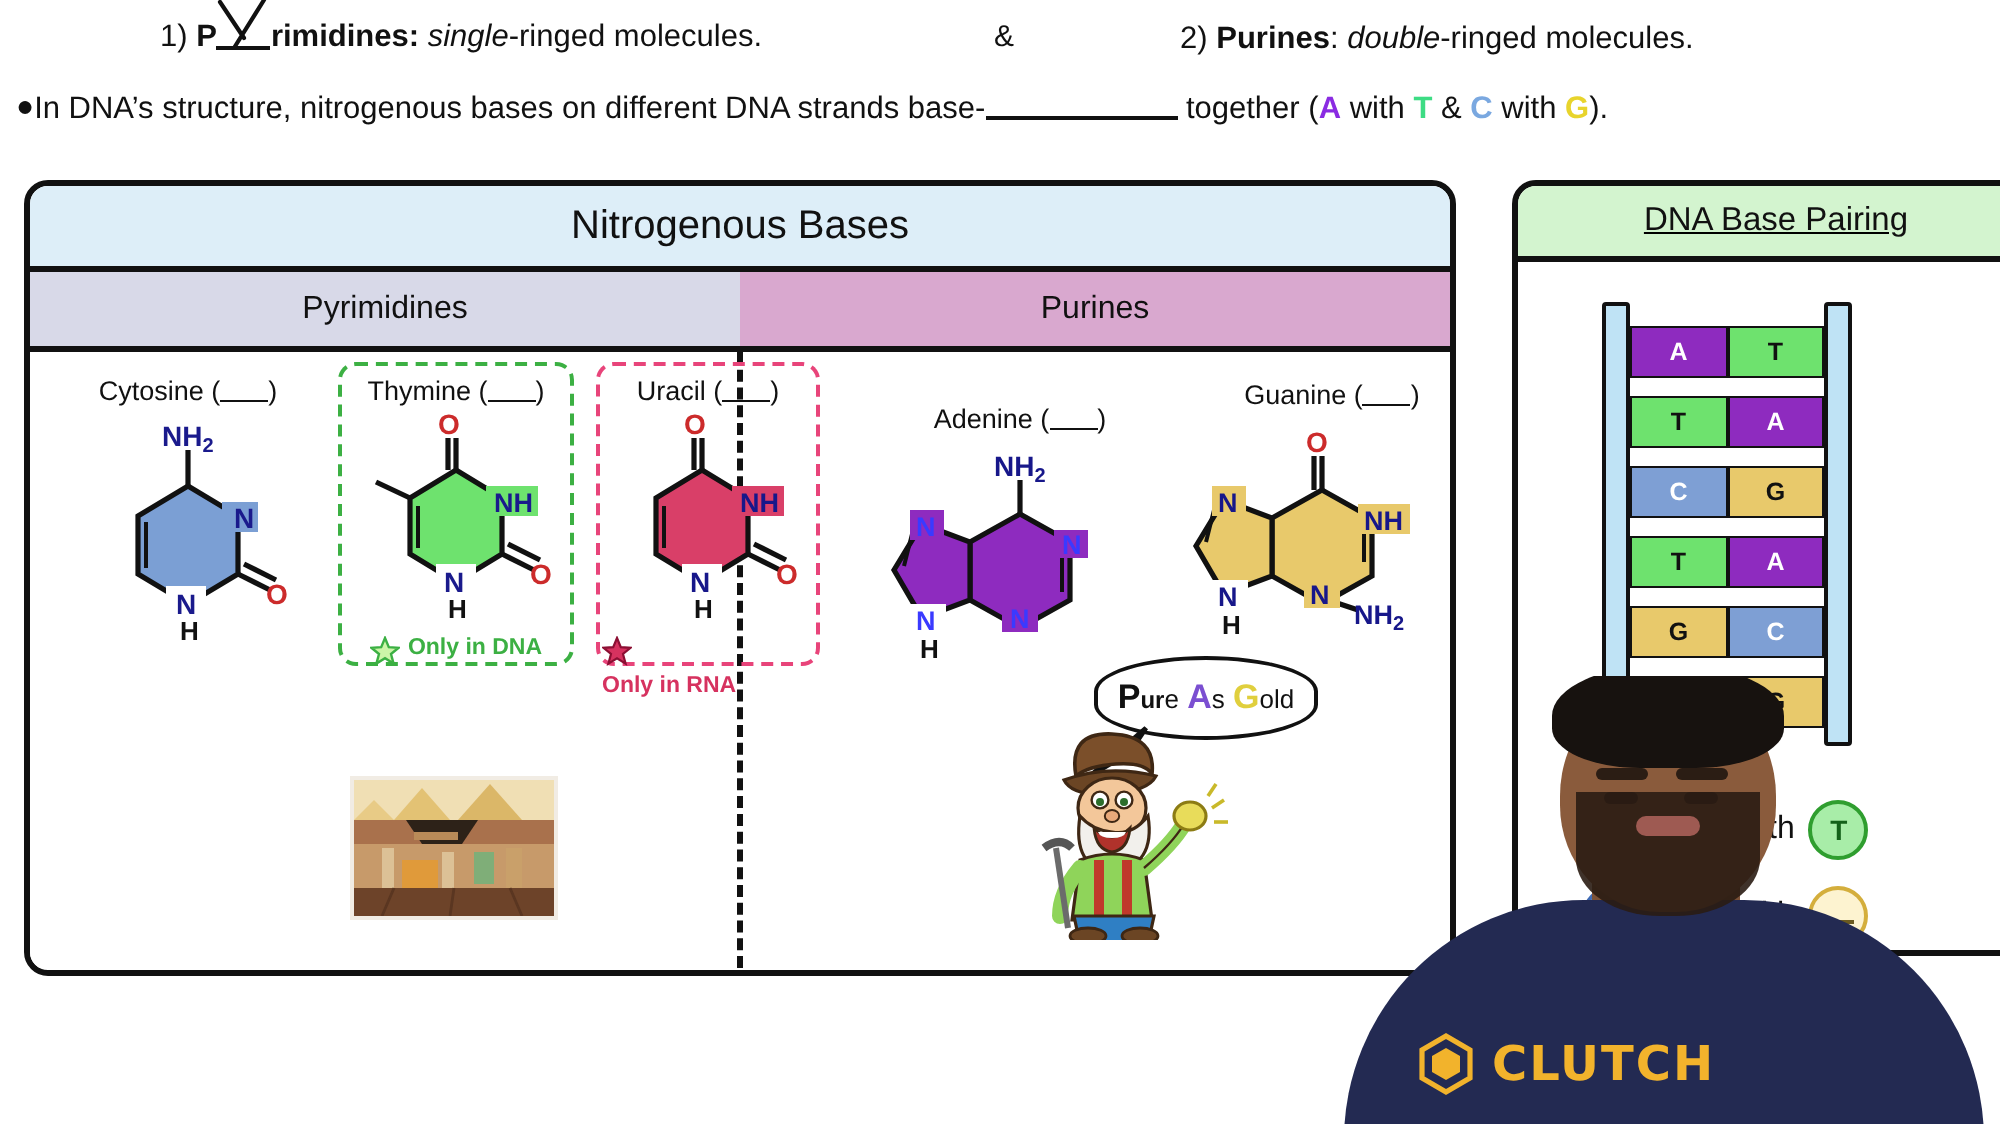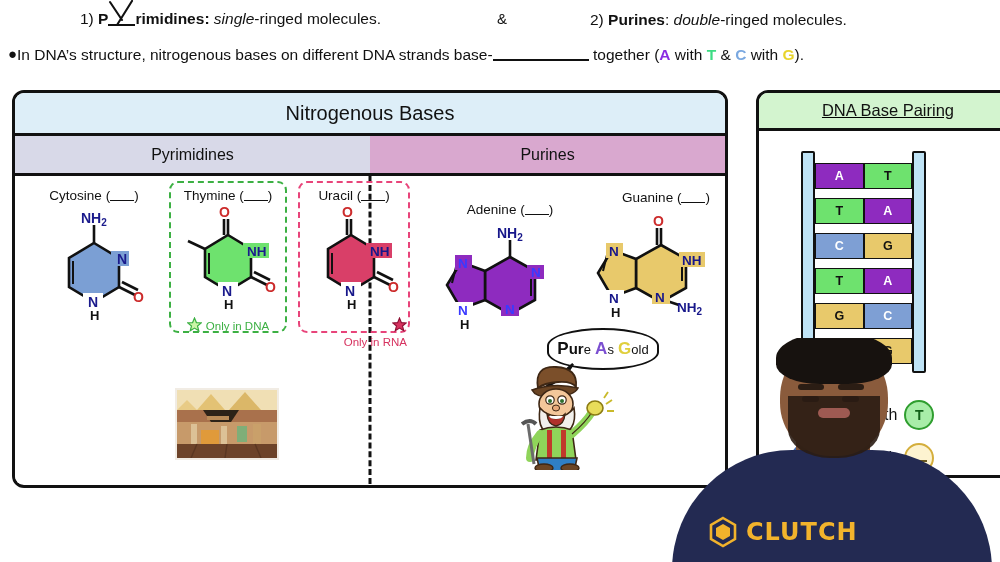--- a/index.html
+++ b/index.html
@@ -64,21 +64,21 @@
   }
 
   
   .cell { position:absolute; }
   .cell-label { font-size:13.5px; color:#111; text-align:center; white-space:nowrap; }
   .lbl-blank { display:inline-block; width:24px; border-bottom:1.8px solid #111; height:11px; vertical-align:-1px;}
 
   .dashbox { position:absolute; border:2.5px dashed #3cb043; border-radius:9px; }
   .dashbox.rna { border-color:#e8447a; }
 
-  .onlytag { font-size:11.5px; font-weight:normal; display:flex; align-items:flex-end; gap:4px; justify-content:center;}
+  .onlytag { font-size:11.5px; font-weight:bold; display:flex; align-items:flex-start; gap:4px; justify-content:center;}
   .onlytag.dna { color:#3cb043; }
   .onlytag.rna { color:#d6325f; }
 
   
   .mnemonic { position:absolute; font-size:15px; white-space:nowrap; }
   .mn-cap { font-weight:bold; font-size:17px; }
   .mn-C { color:#5577c8; }
   .mn-T { color:#3ddc84; }
   .mn-U { color:#ef3e7a; }
   .mn-rest { color:#111; font-size:12.5px; }
@@ -350,21 +350,21 @@
         <rect x="60" y="36" width="10" height="16" fill="#7fae78"></rect>
         <rect x="76" y="34" width="8" height="20" fill="#c9a06a"></rect>
         <rect y="54" width="100" height="14" fill="#6d4329"></rect>
         <line x1="20" y1="54" x2="14" y2="68" stroke="#5a3621" stroke-width="1.4"></line>
         <line x1="50" y1="54" x2="48" y2="68" stroke="#5a3621" stroke-width="1.4"></line>
         <line x1="78" y1="54" x2="84" y2="68" stroke="#5a3621" stroke-width="1.4"></line>
       </svg>
     </div>
 
     <div class="bubble" style="left:532px; top:152px; width:112px; height:42px;">
-      <span><span class="sp-P">P</span><span class="sp-P" style="font-size:15px;">ur</span><span class="sp-rest">e</span>
+      <span><span class="sp-P">P</span><span class="sp-P" style="font-size:12px;">ur</span><span class="sp-rest">e</span>
       <span class="sp-A">A</span><span class="sp-rest">s</span>
       <span class="sp-G">G</span><span class="sp-rest">old</span></span>
     </div>
     <svg class="bub-tail" style="left:524px; top:186px;" width="36" height="30" viewBox="0 0 36 30">
       <path d="M34 2 L6 26 L26 14 Z" fill="#fff" stroke="#111" stroke-width="2.4"></path>
     </svg>
 
     <div class="cell" style="left:505px; top:188px; width:120px; height:106px;">
       <svg width="120" height="106" viewBox="0 0 120 106">
 

